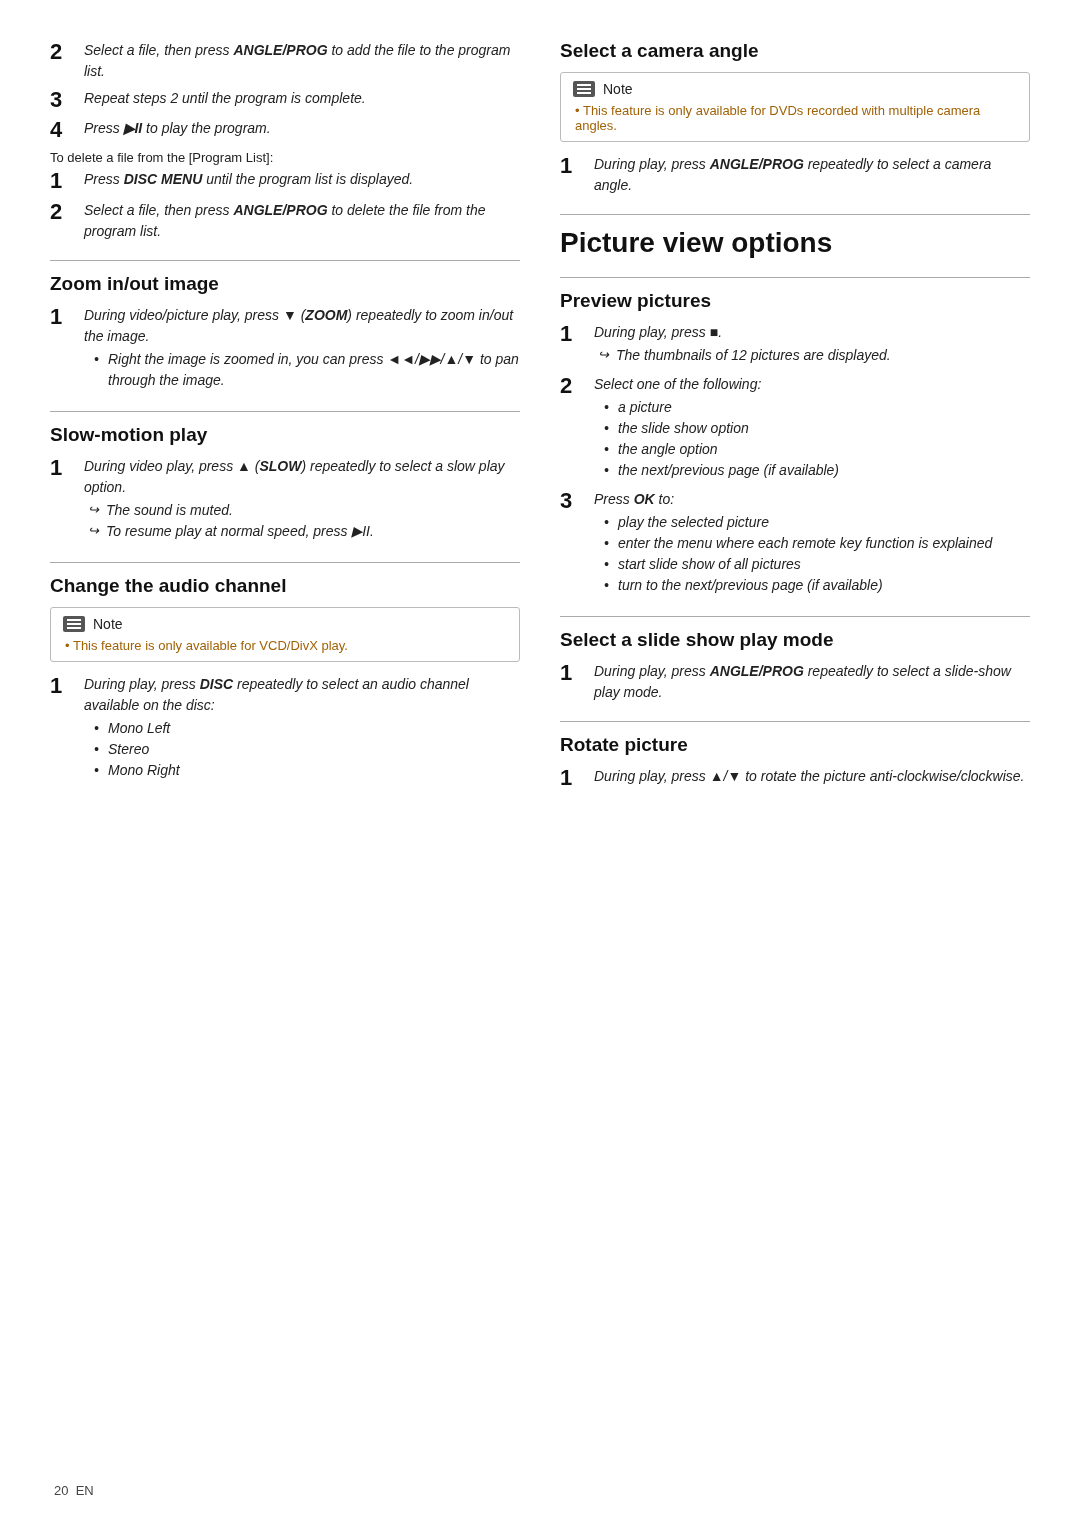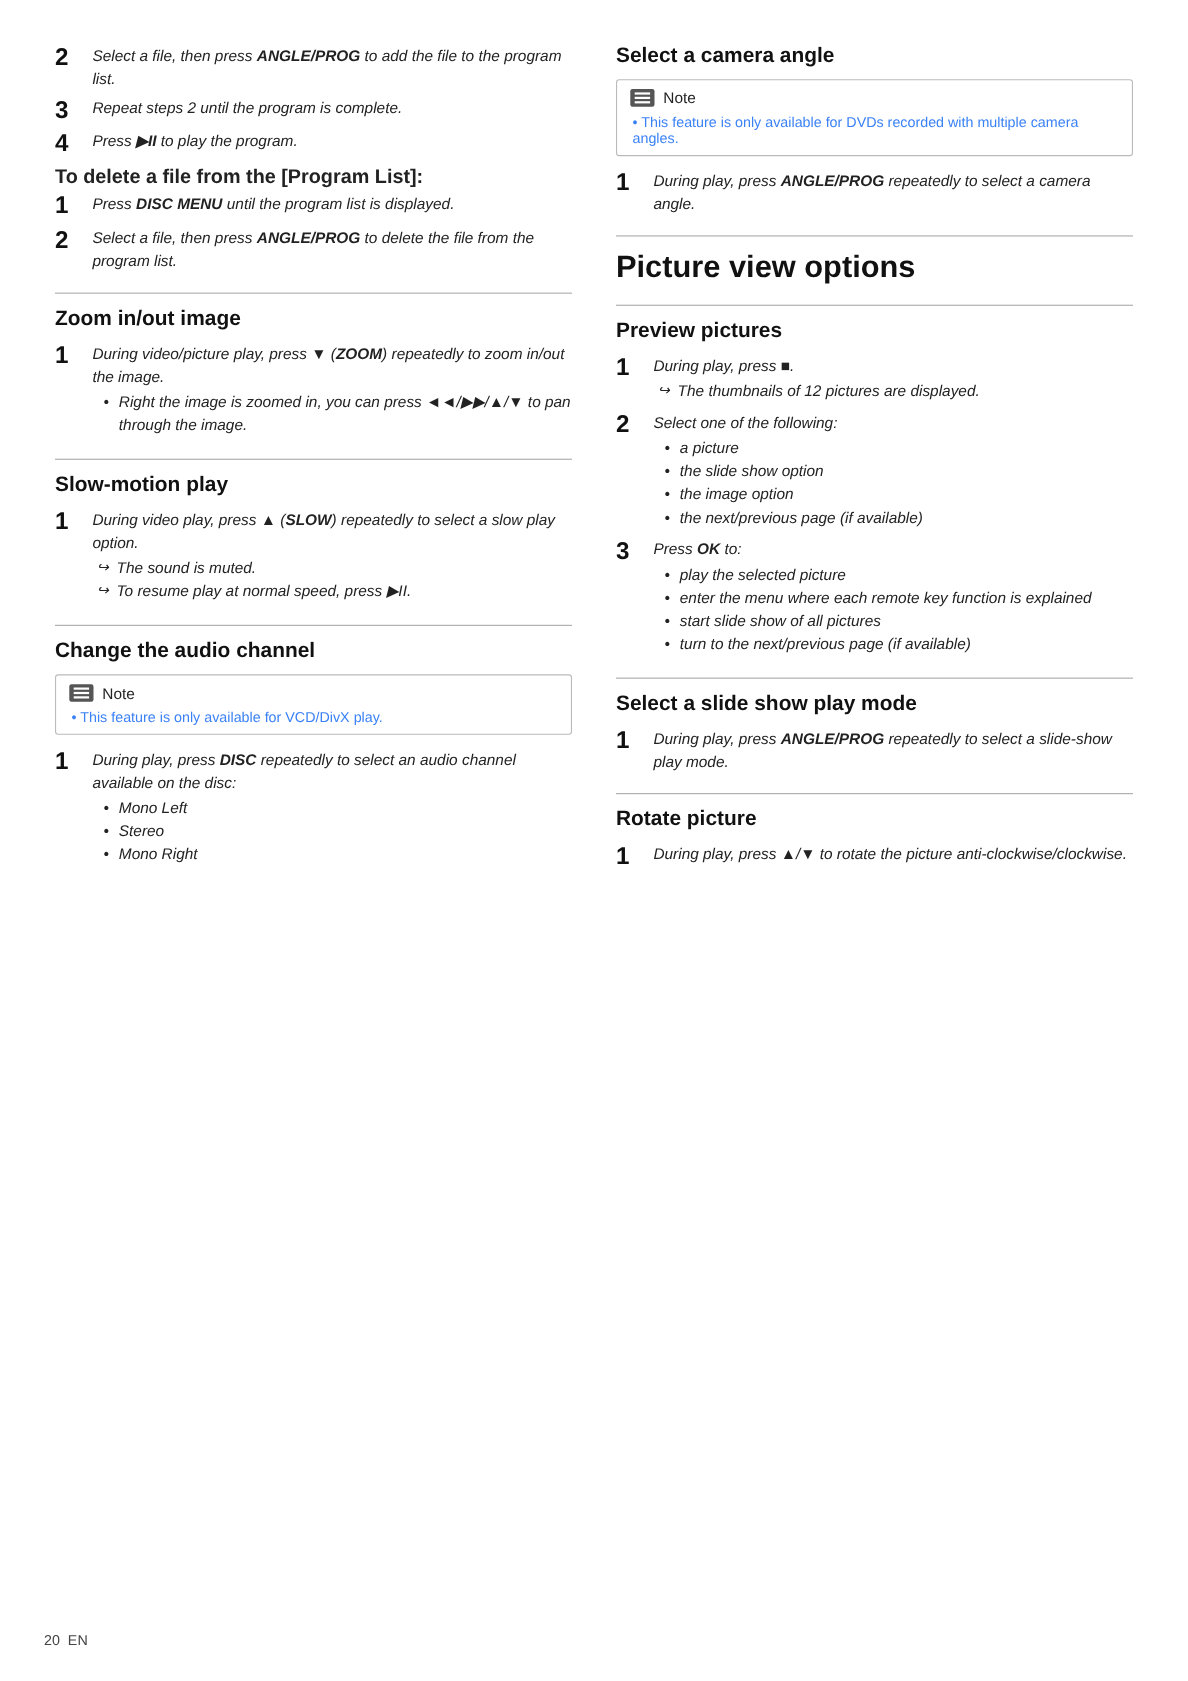--- a/index.html
+++ b/index.html
@@ -60,22 +60,22 @@
       line-height: 1.1;
     }
     .step-content {
       flex: 1;
       font-size: 14px;
       line-height: 1.5;
       font-style: italic;
     }
     .bold { font-weight: bold; }
     .sub-label {
-      font-size: 18px;
-      font-weight: bold;
+      font-size: 13px;
+      font-weight: normal;
       margin: 8px 0 4px 0;
     }
     .bullet-list {
       list-style: none;
       padding: 0;
       margin: 2px 0 2px 10px;
     }
     .bullet-list li {
       position: relative;
       padding-left: 14px;
@@ -131,27 +131,27 @@
       height: 2px;
       background: #fff;
     }
     .note-label {
       font-size: 14px;
       font-weight: normal;
       color: #222;
     }
     .note-content {
       font-size: 13px;
-      color: #3b82f6;
+      color: #a16207;
       padding-left: 2px;
     }
     .page-num {
       position: absolute;
       bottom: 30px;
-      left: 40px;
+      left: 54px;
       font-size: 13px;
       color: #444;
     }
     .page-wrapper {
       position: relative;
       min-height: 1528px;
     }
   </style>
 </head>
 <body>
@@ -290,21 +290,21 @@
             </span>
           </div>
 
           <div class="step-block">
             <span class="step-num">2</span>
             <span class="step-content">
               Select one of the following:
               <ul class="bullet-list">
                 <li>a picture</li>
                 <li>the slide show option</li>
-                <li>the image option</li>
+                <li>the angle option</li>
                 <li>the next/previous page (if available)</li>
               </ul>
             </span>
           </div>
 
           <div class="step-block">
             <span class="step-num">3</span>
             <span class="step-content">
               Press <span class="bold">OK</span> to:
               <ul class="bullet-list">

